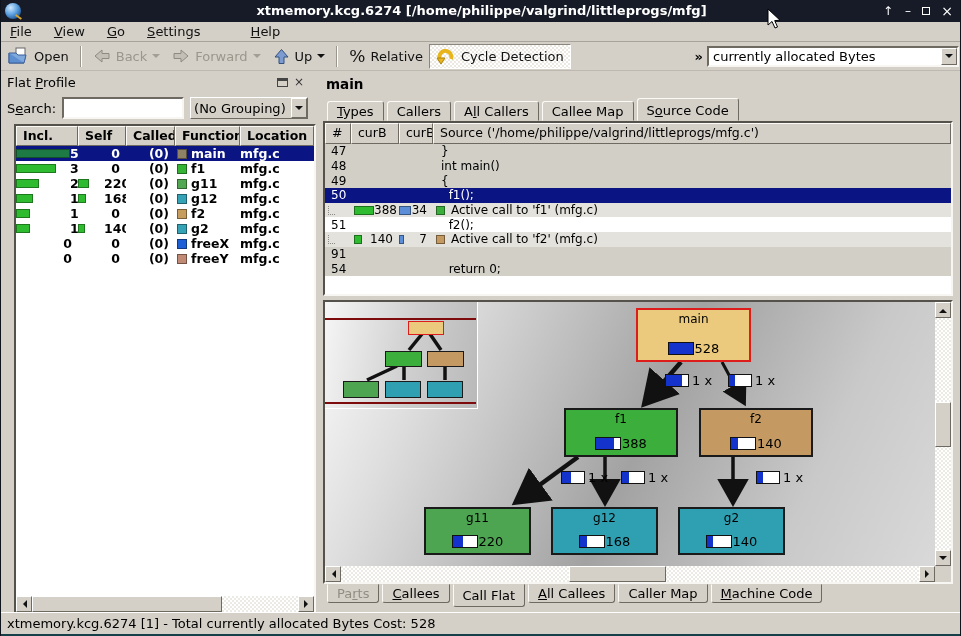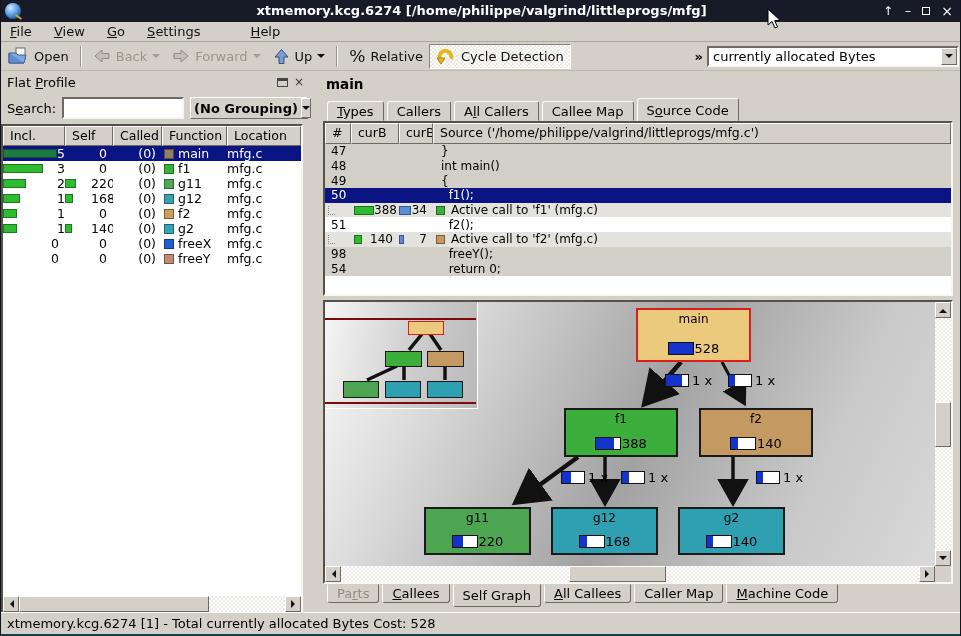--- a/index.html
+++ b/index.html
@@ -39,23 +39,23 @@
   .combo-btn b{width:0;height:0;border:4px solid transparent;border-top-color:#111;margin-top:4px;}
   
   #dock-header{left:2px;top:72px;width:306px;height:21px;display:flex;align-items:center;font-size:13px;padding:0 4px;}
   #dock-header .sp{flex:1;}
   .dockicon{width:12px;height:11px;margin-left:5px;color:#333;font-size:12px;line-height:10px;text-align:center;}
   #float-icon{border:1px solid #444;border-top-width:3px;width:11px;height:9px;}
   #search-row{left:2px;top:96px;width:306px;height:24px;display:flex;align-items:center;font-size:13px;gap:6px;padding-left:4px;}
   #search-input{width:122px;height:22px;background:#fff;border:2px solid;border-color:#6e6a62 #f7f6f3 #f7f6f3 #6e6a62;}
   #group-combo{width:118px;height:22px;background:#d4d0c8;border:1px solid;border-color:#fff #6e6a62 #6e6a62 #fff;
      display:flex;align-items:center;font-size:13px;}
-  #group-combo .val{flex:1;padding:0 3px;white-space:nowrap;font-weight:bold;}
-  
-  #flatlist{left:0;top:124px;width:302px;height:490px;background:#fff;border:2px solid;border-color:#55524c #f7f6f3 #f7f6f3 #55524c;}
+  #group-combo .val{flex:1;padding:0 3px;white-space:nowrap;}
+  
+  #flatlist{left:13px;top:124px;width:302px;height:490px;background:#fff;border:2px solid;border-color:#55524c #f7f6f3 #f7f6f3 #55524c;font-weight:bold;}
   .hrow{display:flex;height:20px;}
   .hc{background:#d4d0c8;border:1px solid;border-color:#fbfaf7 #6e6a62 #6e6a62 #fbfaf7;font-size:12.5px;
       padding:1px 0 0 6px;white-space:nowrap;overflow:hidden;}
   .fr{display:flex;height:15px;font-size:12.5px;align-items:center;}
   .fr.sel{background:#0a1583;color:#fff;}
   .cell{display:flex;align-items:center;overflow:hidden;}
   .c-incl{width:62px;}.c-self{width:48px;}.c-call{width:49px;}.c-func{width:65px;}.c-loc{width:74px;}
   .bw{width:54px;flex:none;display:flex;}
   .bw2{width:26px;flex:none;display:flex;}
   .bf{height:9px;border:1px solid rgba(0,0,0,.35);}
@@ -481,24 +481,23 @@
       <span class="sc-curbk cbw">
           <span class="cbar" style="width:5px;background:#5b8ed6"></span>
           <span class="v">7</span>
         </span>
       <span class="sc-src cbw">
           <span class="callic" style="background: rgb(196, 154, 98);"></span>
           <span>Active call to 'f2' (mfg.c)</span>
         </span>
     </div>
     <div class="srow gray">
-      <span class="sc-num num">98</span>
+      <span class="sc-num num">91</span>
         <span class="sc-curb"></span>
         <span class="sc-curbk"></span>
-      <span class="sc-src code" style="padding-left:8px">  freeY();</span>
     </div>
     <div class="srow gray">
       <span class="sc-num num">54</span>
         <span class="sc-curb"></span>
         <span class="sc-curbk"></span>
       <span class="sc-src code" style="padding-left:8px">  return 0;</span>
     </div>
   </div>
 
   <div id="graphframe" class="abs">
@@ -644,21 +643,21 @@
       <span class="abs sbtn" style="right:0;top:0;width:16px;height:16px">
           <span class="tri r"></span>
         </span>
     </div>
     <div class="abs" style="left:610px;top:264px;width:16px;height:16px;background:#d4d0c8"></div>
   </div>
 
   <div id="tabs-bottom" class="abs tabrow" style="align-items:flex-start">
     <span class="tabB disabled"><span>Pa</span><span class="mn">r</span><span>ts</span></span>
     <span class="tabB"><span></span><span class="mn">C</span><span>allees</span></span>
-    <span class="tabB active"><span>Self Graph</span><span class="mn"></span><span></span></span>
+    <span class="tabB active"><span>Call Flat</span><span class="mn"></span><span></span></span>
     <span class="tabB"><span></span><span class="mn">A</span><span>ll Callees</span></span>
     <span class="tabB"><span>Caller Map</span><span class="mn"></span><span></span></span>
     <span class="tabB"><span></span><span class="mn">M</span><span>achine Code</span></span>
   </div>
 
   <div id="statusbar" class="abs">
     <span>xtmemory.kcg.6274 [1] - Total currently allocated Bytes Cost: 528</span>
   </div>
   <div id="bottomedge" class="abs"></div>
 

